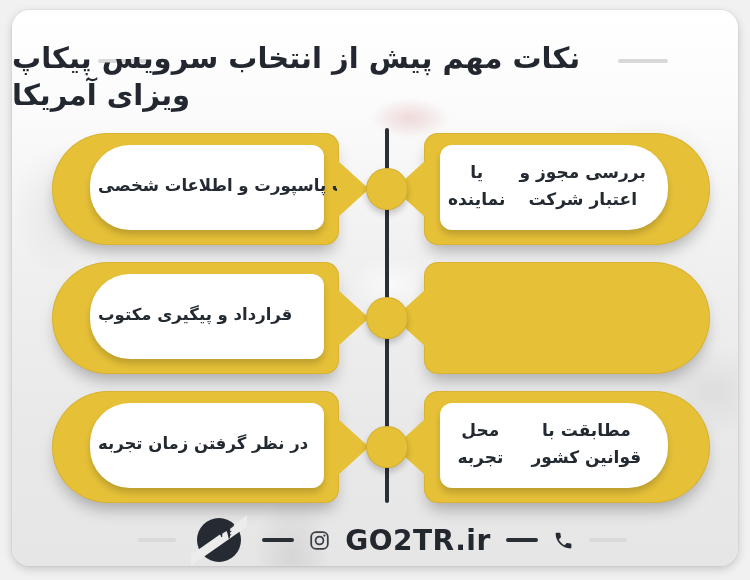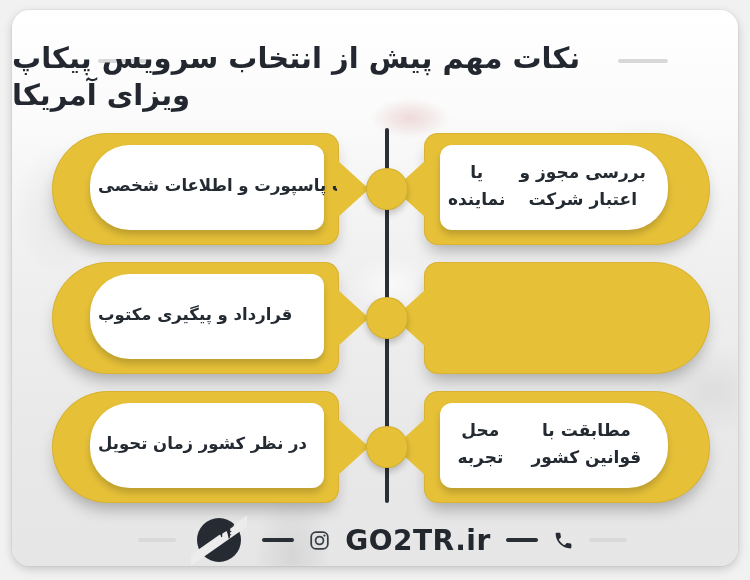--- a/index.html
+++ b/index.html
@@ -150,21 +150,21 @@
     </div>
     <div class="pill side-right row2">
       <div class="bg"></div>
       <div class="arrow"></div>
     </div>
 
     <div class="pill side-left row3">
       <div class="bg"></div>
       <div class="arrow"></div>
       <div class="inner">
-        <span class="txt one">در نظر کشور زمان تحویل</span>
+        <span class="txt one">در نظر گرفتن زمان تجربه</span>
       </div>
     </div>
     <div class="pill side-right row3">
       <div class="bg"></div>
       <div class="arrow"></div>
       <div class="inner">
         <span class="txt">مطابقت با قوانین کشور</span>
         <span class="txt">محل تجربه</span>
       </div>
     </div>

